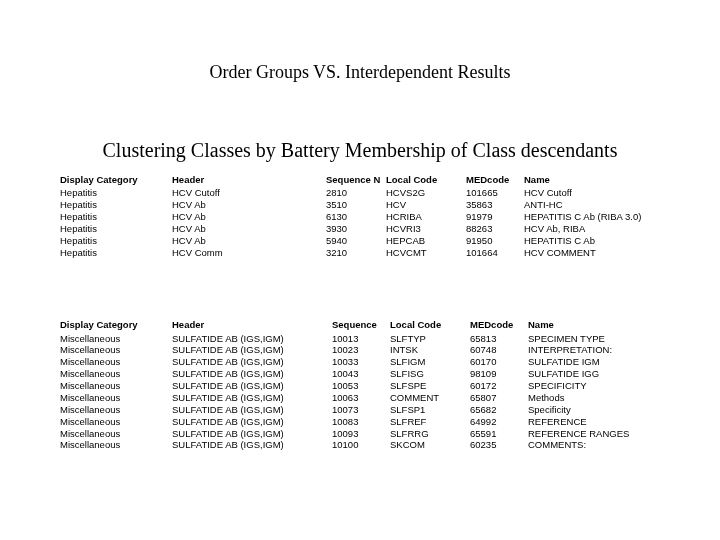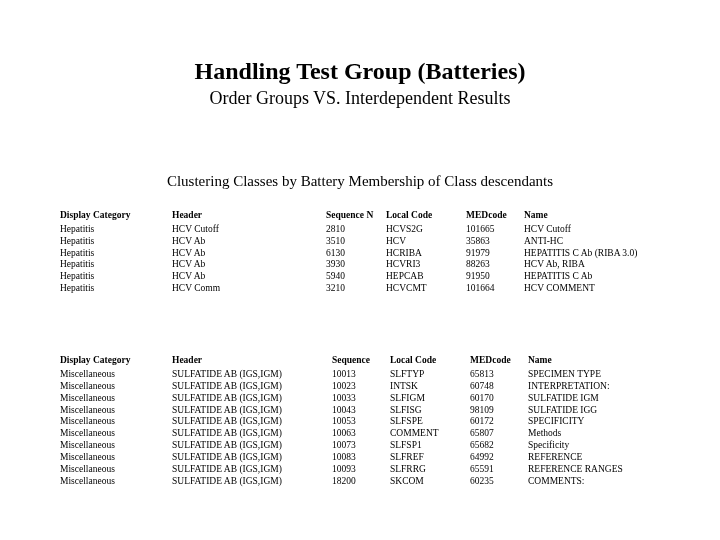--- a/index.html
+++ b/index.html
@@ -25,32 +25,32 @@
     line-height: 1.1;
   }
   .subtitle {
     text-align: center;
     font-size: 18px;
     margin: 4px 0 0 0;
     line-height: 1.2;
   }
   .section-label {
     text-align: center;
-    font-size: 15px;
-    margin: 8px;
+    font-size: 20px;
+    margin: 0;
     line-height: 1.2;
   }
   .gap-1 { height: 54px; }
   .gap-2 { height: 12px; }
   .gap-3 { height: 52px; }
   .gap-4 { height: 8px; }
 
   table.data {
     border-collapse: collapse;
-    font-family: Liberation Serif, serif;
+    font-family: Liberation Sans, sans-serif;
     font-size: 9.5px;
     line-height: 1.25;
     table-layout: fixed;
     width: 100%;
     color: #000;
   }
   table.data th {
     text-align: left;
     font-weight: bold;
     padding: 0 4px 2px 0;
@@ -74,21 +74,20 @@
   .t2 col.c3 { width: 58px; }
   .t2 col.c4 { width: 80px; }
   .t2 col.c5 { width: 58px; }
   .t2 col.c6 { width: auto; }
 </style>
 </head>
 <body>
 
 <div class="slide">
 
-  <h1 class="title">Handling Test Group (Batteries)</h1>
   <p class="subtitle">Order Groups VS. Interdependent Results</p>
 
   <div class="gap-1"></div>
 
   <p class="section-label">Clustering Classes by Battery Membership of Class descendants</p>
 
   <div class="gap-2"></div>
 
   <table class="data t1">
     <colgroup>
@@ -254,21 +253,21 @@
           <td>Miscellaneous</td>
           <td>SULFATIDE AB (IGS,IGM)</td>
           <td>10093</td>
           <td>SLFRRG</td>
           <td>65591</td>
           <td>REFERENCE RANGES</td>
         </tr>
         <tr>
           <td>Miscellaneous</td>
           <td>SULFATIDE AB (IGS,IGM)</td>
-          <td>18200</td>
+          <td>10100</td>
           <td>SKCOM</td>
           <td>60235</td>
           <td>COMMENTS:</td>
         </tr>
       </tbody>
   </table>
 
 </div>
 
 </body></html>

